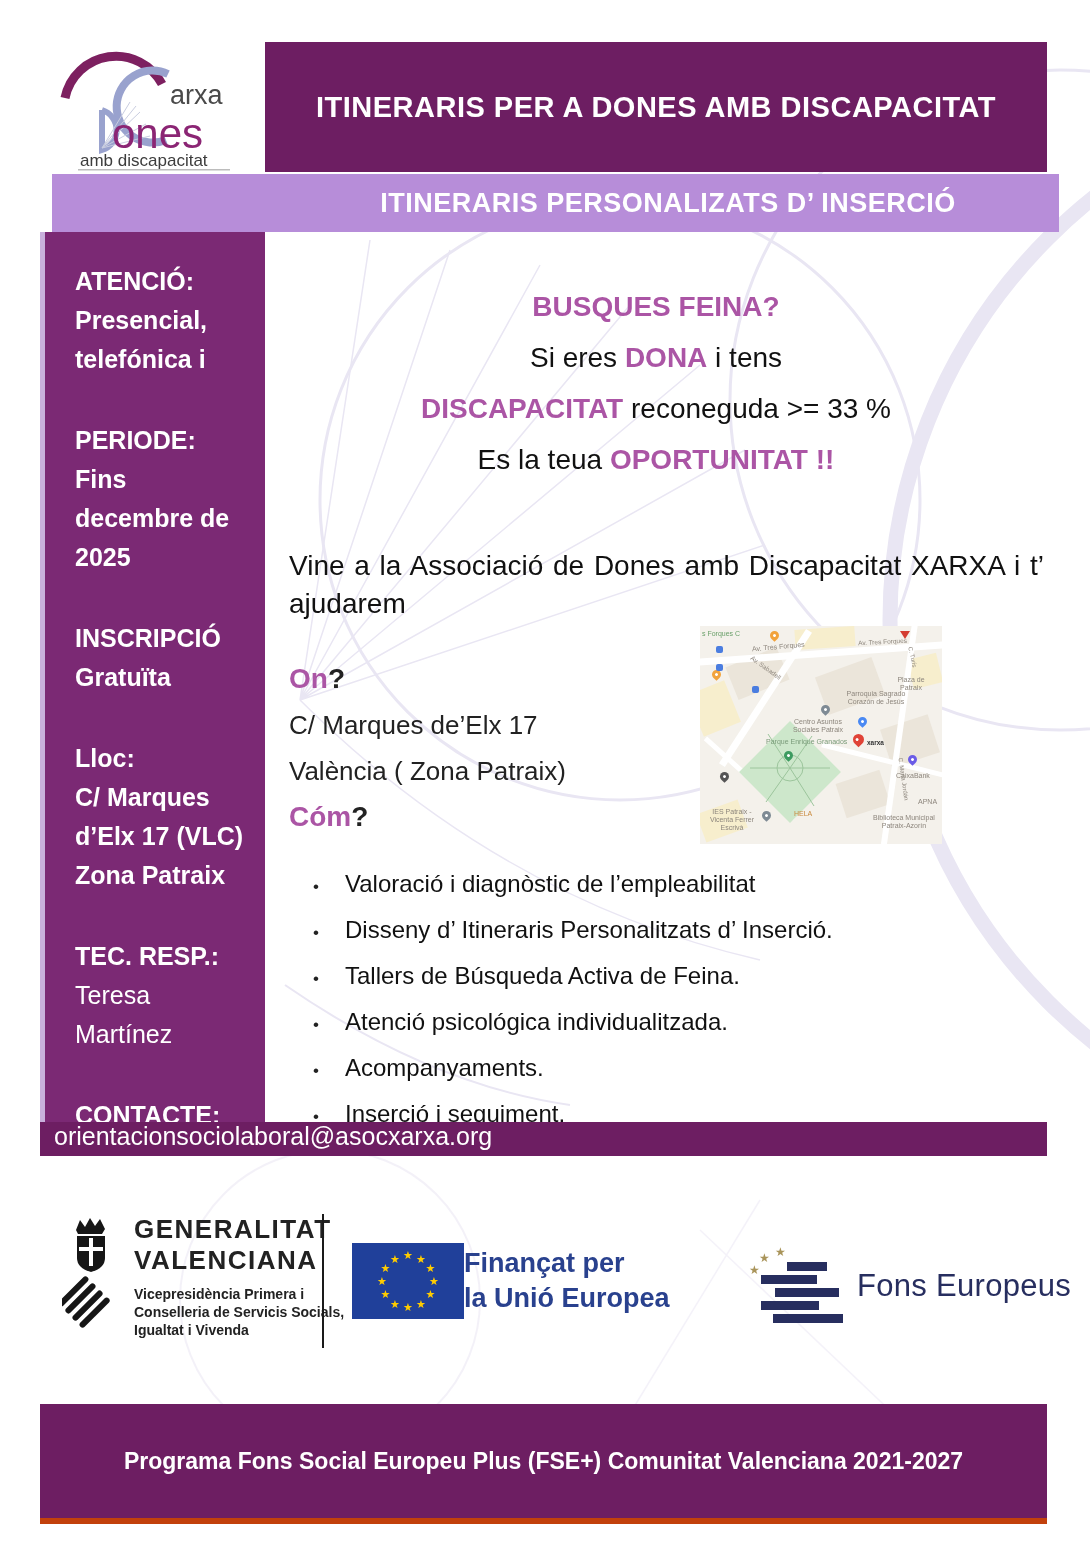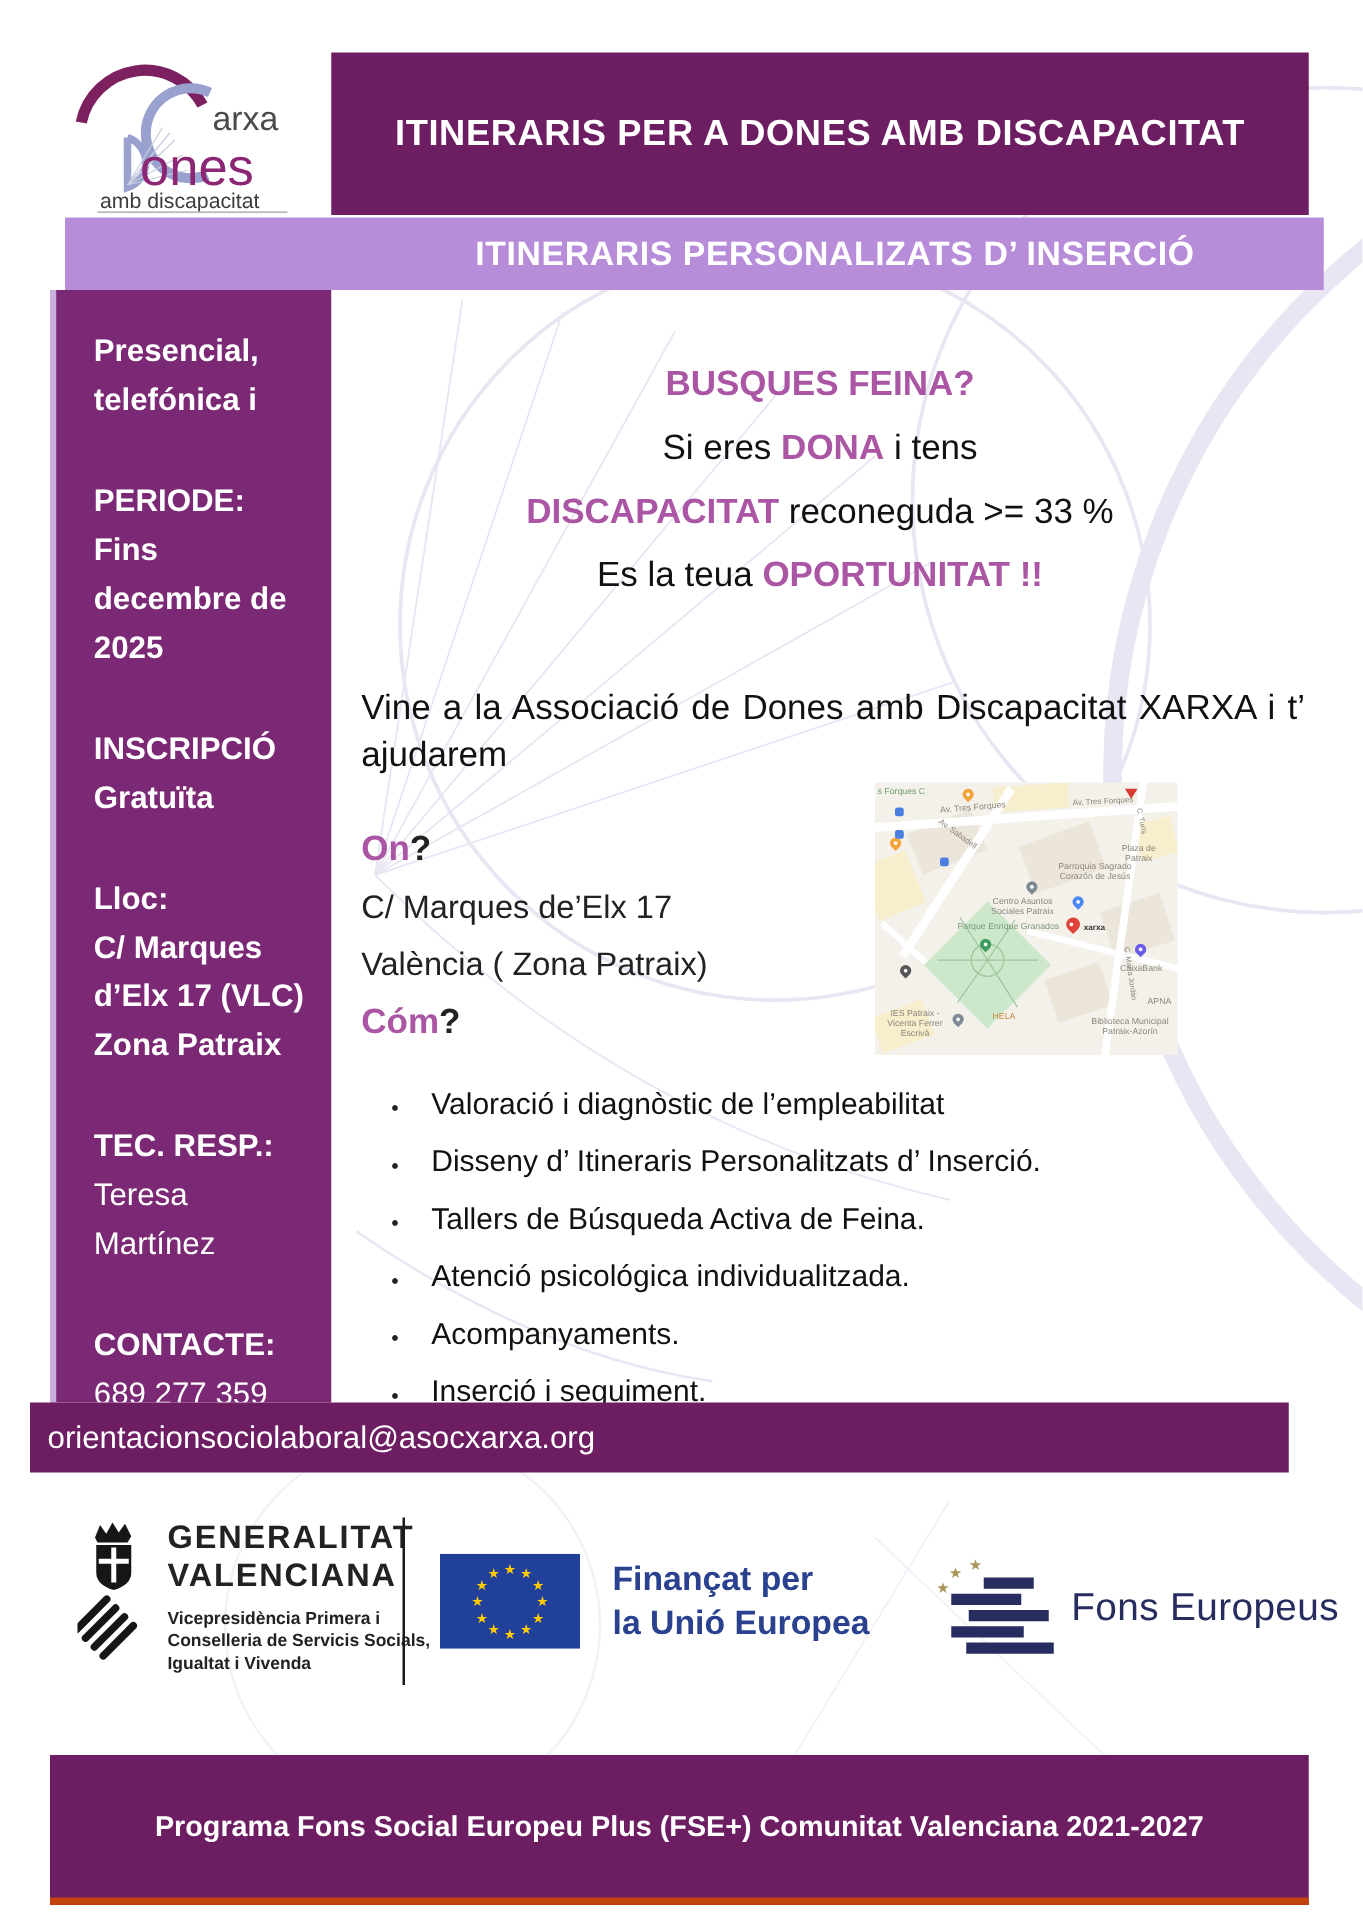--- a/index.html
+++ b/index.html
@@ -52,31 +52,31 @@
   .mlbl.c{white-space:normal;text-align:center;line-height:8px;}
   .pin{width:9px;height:9px;border-radius:50% 50% 50% 0;transform:rotate(-45deg);z-index:3;}
   .pin::after{content:"";position:absolute;left:3px;top:3px;width:3px;height:3px;border-radius:50%;background:#fff;}
   .p-red{background:#e04337;} .p-blue{background:#4a89f3;} .p-gray{background:#7e8a94;}
   .p-purple{background:#6b5ce7;} .p-green{background:#3d9b60;} .p-orange{background:#f2a33c;} .p-black{background:#555;}
   .tsq{width:7px;height:7px;background:#4a7de0;border-radius:2px;z-index:3;}
   .rtri{width:0;height:0;border-left:5px solid transparent;border-right:5px solid transparent;
     border-top:8px solid #d43c31;z-index:3;}
 
   
-  .email-bar{left:24px;top:1122px;width:1007px;height:56px;background:#6d1e62;display:flex;align-items:center;}
+  .email-bar{left:40px;top:1122px;width:1007px;height:34px;background:#6d1e62;display:flex;}
   .email-bar .t{color:#fff;font-size:25px;padding-left:14px;}
 
   
   .gv{left:62px;top:1214px;display:flex;}
   .gv-text{margin-left:14px;}
   .gv-title{font-size:26px;font-weight:bold;color:#222;letter-spacing:1.5px;line-height:31px;}
   .gv-sub{margin-top:9px;font-size:14px;font-weight:600;color:#222;line-height:18px;}
   .fdiv{left:322px;top:1214px;width:2px;height:134px;background:#1a1a1a;}
   .eu{left:352px;top:1243px;display:flex;align-items:center;}
-  .eu-text{margin-left:26px;font-size:27px;font-weight:bold;color:#29418e;line-height:35px;}
+  .eu-text{font-size:27px;font-weight:bold;color:#29418e;line-height:35px;}
   .fons{left:745px;top:1240px;display:flex;align-items:center;}
   .fons-text{margin-left:12px;font-size:31px;color:#272e5f;letter-spacing:.3px;}
 
   
   .bottom-bar{left:40px;top:1404px;width:1007px;height:114px;background:#6d1e62;
     border-bottom:6px solid #c2410c;display:flex;align-items:center;justify-content:center;box-sizing:content-box;}
   .bottom-bar .t{color:#fff;font-weight:bold;font-size:23px;}
 </style>
 </head>
 <body>
@@ -111,20 +111,21 @@
 
   <div class="z header-band">
     <span class="t">ITINERARIS PER A DONES AMB DISCAPACITAT</span>
   </div>
   <div class="z sub-band">
     <span class="t">ITINERARIS PERSONALIZATS D’ INSERCIÓ</span>
   </div>
 
   <div class="z sidebar">
     <div class="sb-sec sb-bold">
+      <div class="hd">ATENCIÓ:</div>
       <div>Presencial,</div>
       <div>telefónica i</div>
     </div>
     <div class="sb-sec sb-bold">
       <div class="hd">PERIODE:</div>
       <div>Fins</div>
       <div>decembre de</div>
       <div>2025</div>
     </div>
     <div class="sb-sec sb-bold">

